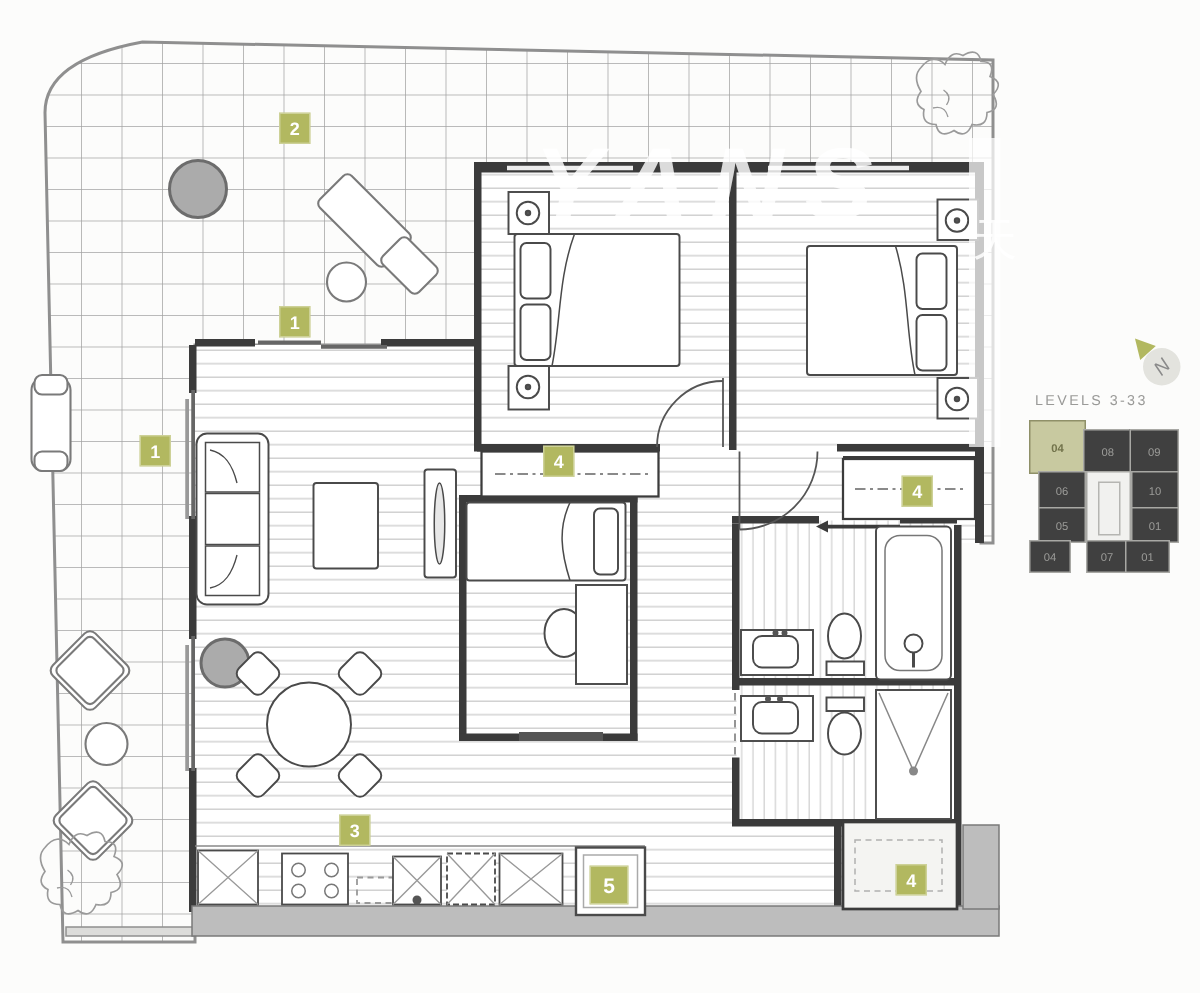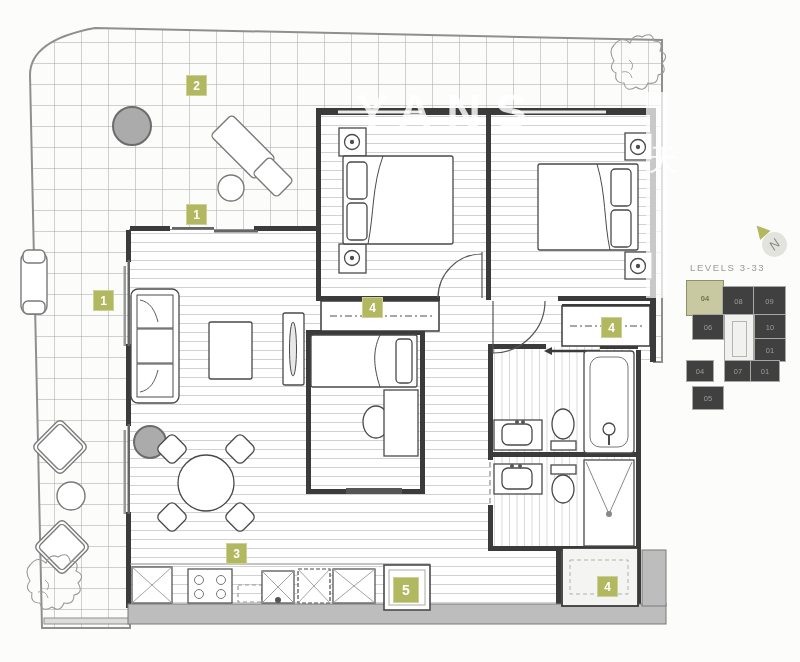--- a/index.html
+++ b/index.html
@@ -29,31 +29,31 @@
           color:#9a9a98;white-space:nowrap;}
   .kgrid{position:absolute;left:8px;top:56px;width:106px;height:106px;}
   .kcell{position:absolute;border:1px solid #a8a8a4;color:#9b9b98;font-size:7.5px;
          display:flex;align-items:center;justify-content:center;background:#404040;}
   .kcell.hl{background:#c8c9a0;border-color:#8f9068;color:#73744c;font-weight:bold;}
   .k07{left:2px;top:2px;width:36px;height:34px;}
   .k08{left:38px;top:8px;width:31px;height:28px;}
   .k09{left:69px;top:8px;width:31px;height:28px;}
   .k06{left:8px;top:36px;width:30px;height:24px;text-align:center;}
   .k10{left:70px;top:36px;width:30px;height:24px;}
-  .k05{left:8px;top:60px;width:30px;height:22px;margin-top:48px;}
+  .k05{left:8px;top:60px;width:30px;height:22px;}
   .k01{left:70px;top:60px;width:30px;height:22px;}
   .k04{left:2px;top:82px;width:26px;height:20px;}
   .k03{left:40px;top:82px;width:26px;height:20px;}
   .k02{left:66px;top:82px;width:28px;height:20px;}
   .kcore{left:40px;top:36px;width:28px;height:46px;background:#f1f1ef;}
   .kcore i{position:absolute;left:7px;top:6px;width:13px;height:34px;border:1px solid #b5b5b2;}
 
   
   .wm{position:absolute;z-index:40;color:rgba(255,255,255,.82);pointer-events:none;}
-  .wm-text{left:356px;top:84px;font-size:48px;font-weight:bold;letter-spacing:14px;}
+  .wm-text{left:356px;top:84px;font-size:68px;font-weight:bold;letter-spacing:14px;font-style:italic;}
   .wm-bar{left:646px;top:92px;width:21px;height:206px;background:rgba(255,255,255,.72);}
   .wm-cjk{left:648px;top:140px;font-size:30px;color:rgba(255,255,255,.85);}
 </style>
 </head>
 <body>
 
 <div class="stage">
 
 <svg width="800" height="662" viewBox="0 0 800 662">
   <defs>

